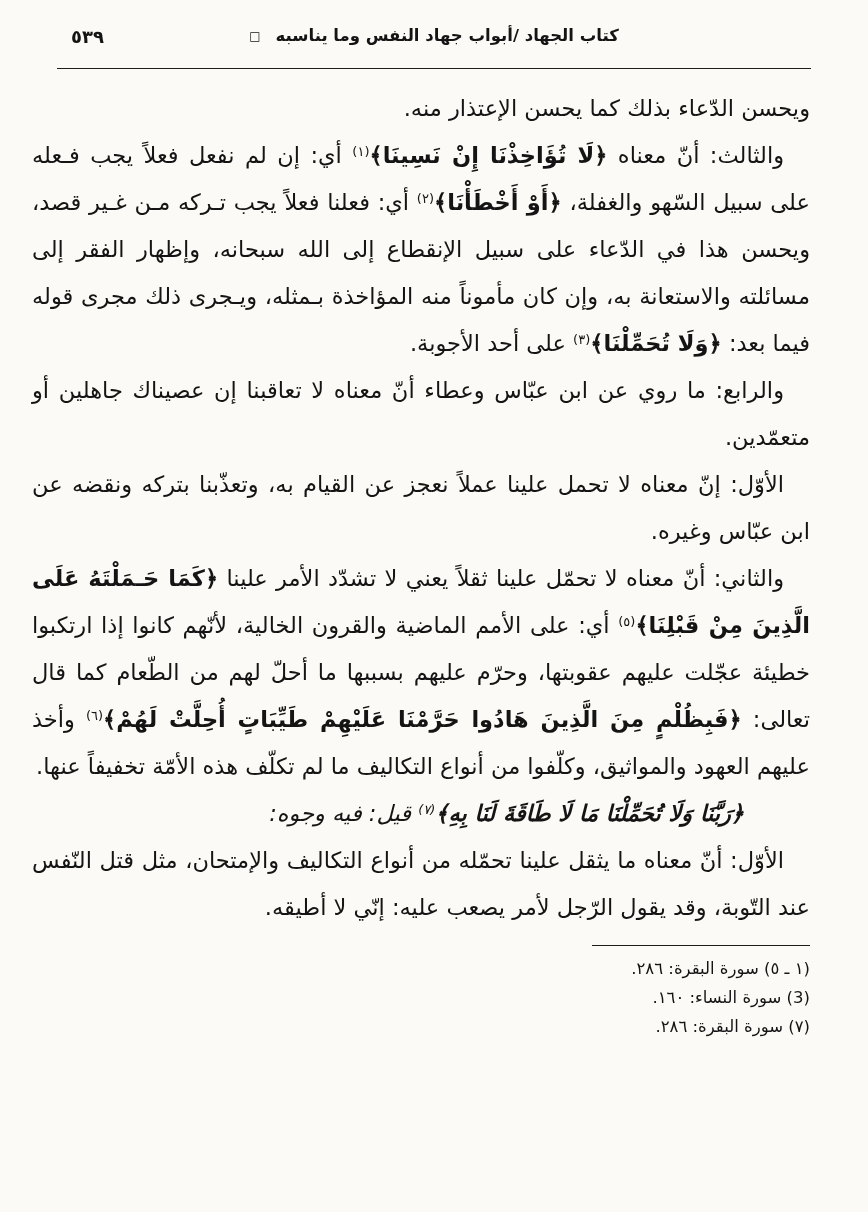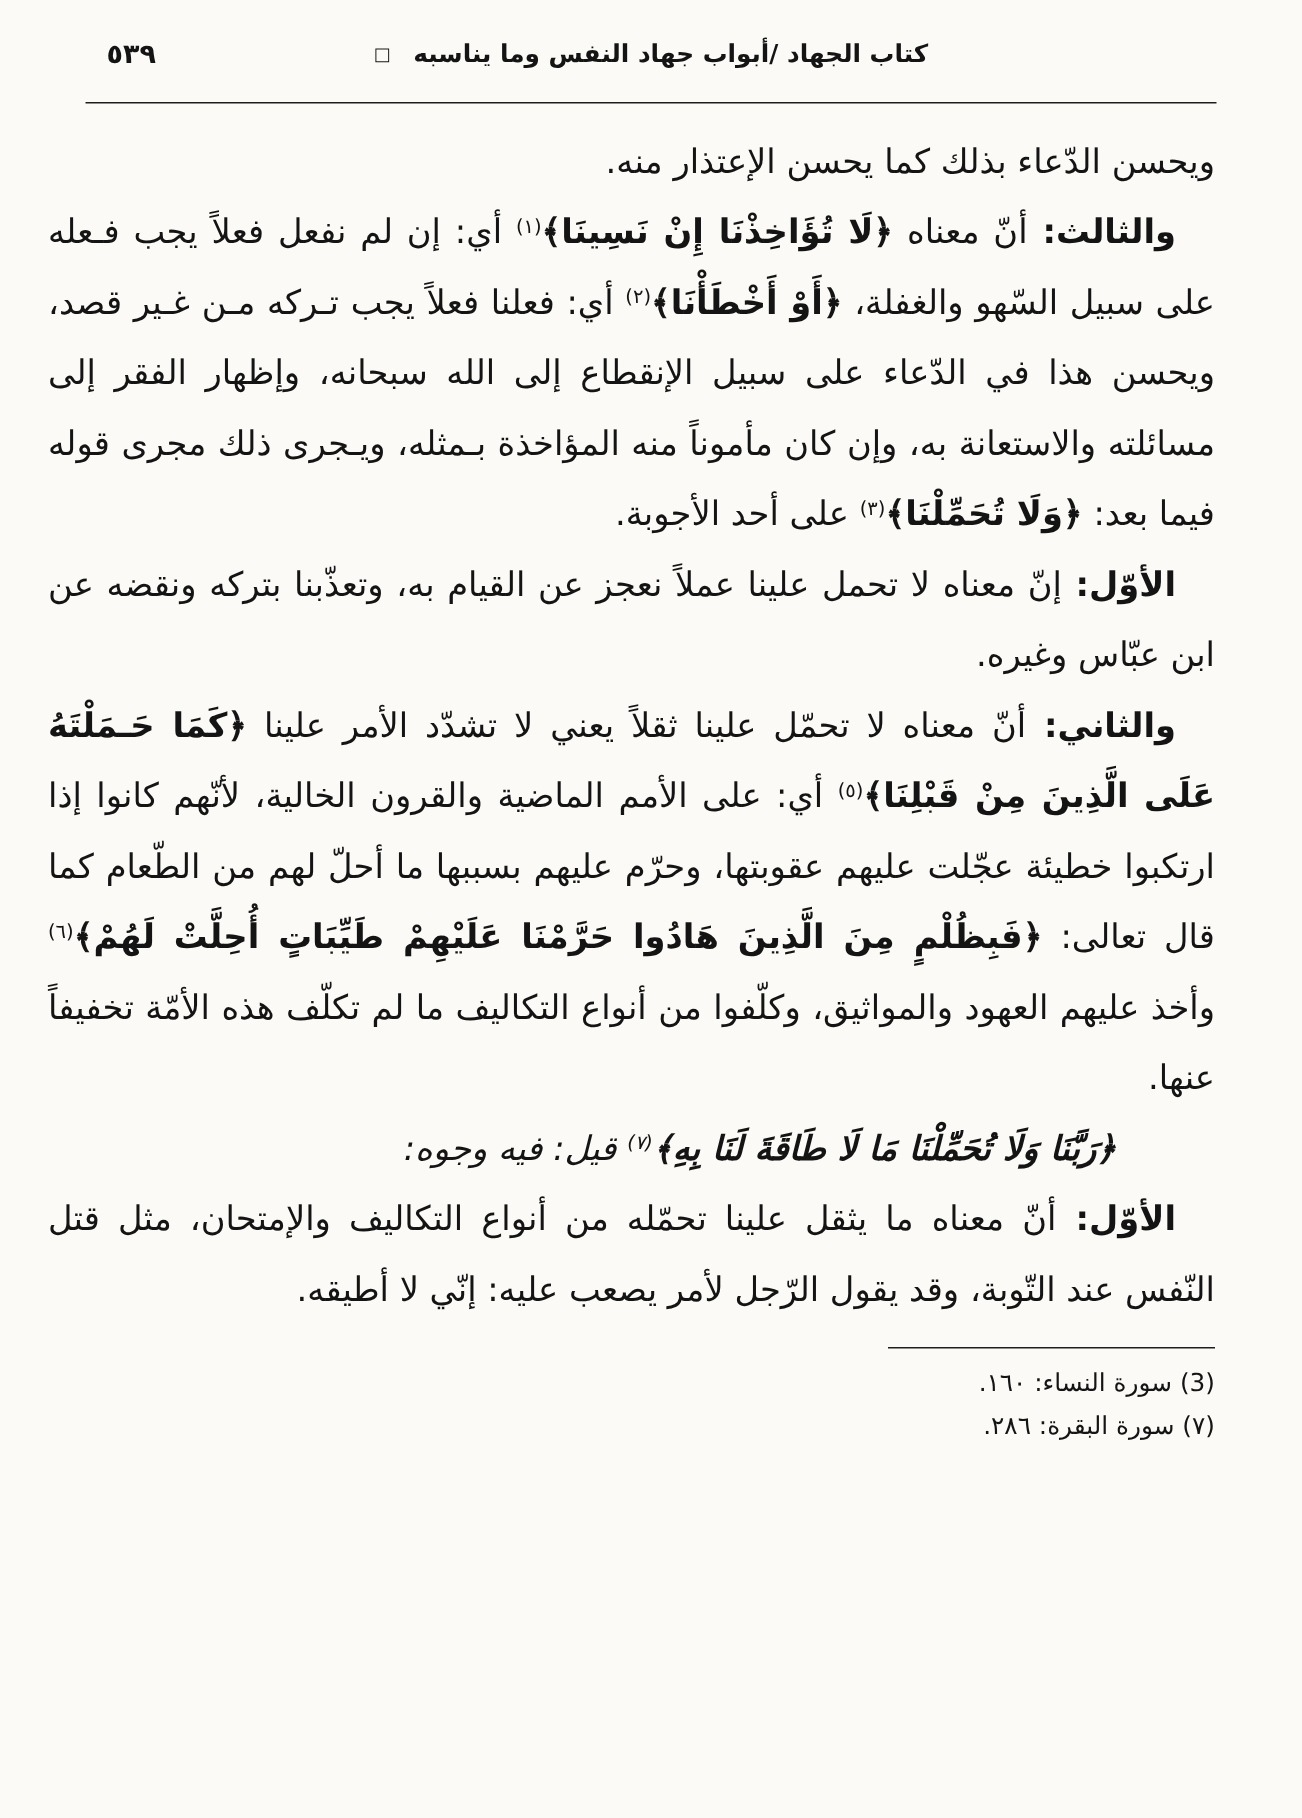--- a/index.html
+++ b/index.html
@@ -57,21 +57,21 @@
     padding: 16px 58px 0 32px;
     font-size: 22.5px;
     line-height: 47px;
     text-align: justify;
   }
   .para { margin: 0; }
   .indent-0 { text-indent: 0; }
   .indent-1 { text-indent: 26px; }
   .indent-2 { text-indent: 66px; font-style: italic; }
   .run-normal { font-weight: normal; }
-  .run-bold   { font-weight: bold; }
+  .run-bold   { font-weight: normal; }
   .run-quran  { font-weight: bold; }
   .run-sup {
     font-size: 13px;
     vertical-align: 7px;
     font-weight: normal;
     line-height: 0;
   }
   
   .footnote-rule {
     margin: 14px 58px 0 0;
@@ -99,26 +99,28 @@
       <span class="header-box">□</span>
     </span>
     <span class="page-number">٥٣٩</span>
   </header>
 
   <div class="header-rule"></div>
 
   <main class="body-text" id="paragraphs">
       <p class="para indent-0"><span class="run-normal">ويحسن الدّعاء بذلك كما يحسن الإعتذار منه.</span></p>
       <p class="para indent-1"><span class="run-bold">والثالث: </span><span class="run-normal">أنّ معناه </span><span class="run-quran">﴿لَا تُؤَاخِذْنَا إِنْ نَسِينَا﴾</span><span class="run-sup">(١)</span><span class="run-normal"> أي: إن لم نفعل فعلاً يجب فـعله على سبيل السّهو والغفلة، </span><span class="run-quran">﴿أَوْ أَخْطَأْنَا﴾</span><span class="run-sup">(٢)</span><span class="run-normal"> أي: فعلنا فعلاً يجب تـركه مـن غـير قصد، ويحسن هذا في الدّعاء على سبيل الإنقطاع إلى الله سبحانه، وإظهار الفقر إلى مسائلته والاستعانة به، وإن كان مأموناً منه المؤاخذة بـمثله، ويـجرى ذلك مجرى قوله فيما بعد: </span><span class="run-quran">﴿وَلَا تُحَمِّلْنَا﴾</span><span class="run-sup">(٣)</span><span class="run-normal"> على أحد الأجوبة.</span></p>
+      <p class="para indent-1"><span class="run-bold">والرابع: </span><span class="run-normal">ما روي عن ابن عبّاس وعطاء أنّ معناه لا تعاقبنا إن عصيناك جاهلين أو متعمّدين.</span></p>
       <p class="para indent-1"><span class="run-bold">الأوّل: </span><span class="run-normal">إنّ معناه لا تحمل علينا عملاً نعجز عن القيام به، وتعذّبنا بتركه ونقضه عن ابن عبّاس وغيره.</span></p>
       <p class="para indent-1"><span class="run-bold">والثاني: </span><span class="run-normal">أنّ معناه لا تحمّل علينا ثقلاً يعني لا تشدّد الأمر علينا </span><span class="run-quran">﴿كَمَا حَـمَلْتَهُ عَلَى الَّذِينَ مِنْ قَبْلِنَا﴾</span><span class="run-sup">(٥)</span><span class="run-normal"> أي: على الأمم الماضية والقرون الخالية، لأنّهم كانوا إذا ارتكبوا خطيئة عجّلت عليهم عقوبتها، وحرّم عليهم بسببها ما أحلّ لهم من الطّعام كما قال تعالى: </span><span class="run-quran">﴿فَبِظُلْمٍ مِنَ الَّذِينَ هَادُوا حَرَّمْنَا عَلَيْهِمْ طَيِّبَاتٍ أُحِلَّتْ لَهُمْ﴾</span><span class="run-sup">(٦)</span><span class="run-normal"> وأخذ عليهم العهود والمواثيق، وكلّفوا من أنواع التكاليف ما لم تكلّف هذه الأمّة تخفيفاً عنها.</span></p>
       <p class="para indent-2"><span class="run-quran">﴿رَبَّنَا وَلَا تُحَمِّلْنَا مَا لَا طَاقَةَ لَنَا بِهِ﴾</span><span class="run-sup">(٧)</span><span class="run-normal"> قيل: فيه وجوه:</span></p>
       <p class="para indent-1"><span class="run-bold">الأوّل: </span><span class="run-normal">أنّ معناه ما يثقل علينا تحمّله من أنواع التكاليف والإمتحان، مثل قتل النّفس عند التّوبة، وقد يقول الرّجل لأمر يصعب عليه: إنّي لا أطيقه.</span></p>
     </main>
 
   <div class="footnote-rule"></div>
 
   <div class="footnotes" id="footnotes">
+      <div class="footnote">(١ ـ ٥) سورة البقرة: ٢٨٦.</div>
       <div class="footnote">(3) سورة النساء: ١٦٠.</div>
       <div class="footnote">(٧) سورة البقرة: ٢٨٦.</div>
     </div>
 
 </div>
 
 </body></html>

